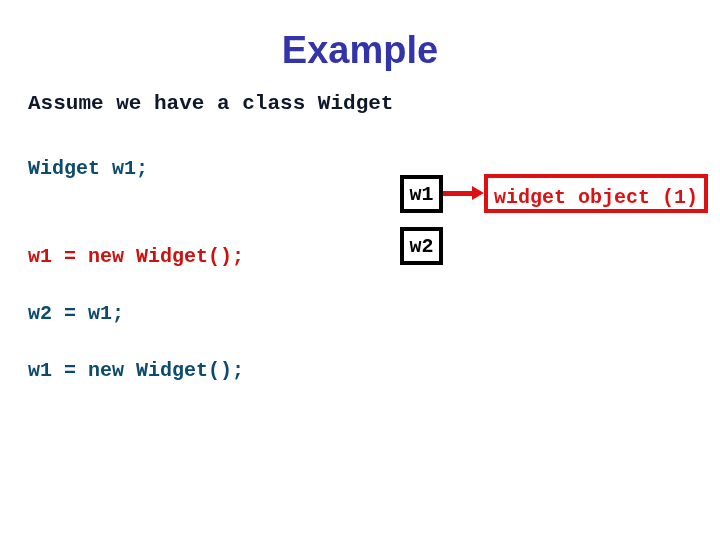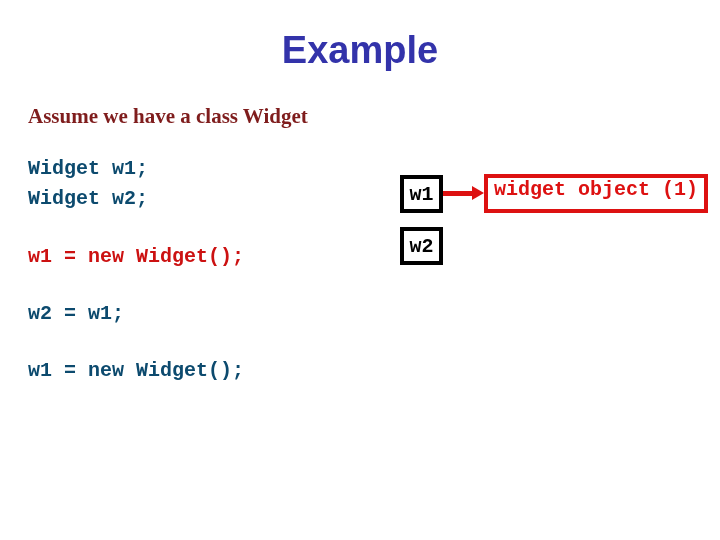--- a/index.html
+++ b/index.html
@@ -19,26 +19,26 @@
     font-family: "Liberation Sans", sans-serif;
     font-weight: bold;
     font-size: 38px;
     line-height: 44px;
     color: #3333AA;
     letter-spacing: 0px;
   }
   .subtitle {
     position: absolute;
     left: 28px;
-    top: 103px;
-    font-family: Liberation Serif, serif;
+    top: 91px;
+    font-family: Liberation Mono, monospace;
     font-weight: bold;
     font-size: 21px;
     line-height: 26px;
-    color: #7f1d1d;
+    color: #0f172a;
   }
   .code-line {
     position: absolute;
     left: 28px;
     font-family: "Liberation Mono", "DejaVu Sans Mono", monospace;
     font-weight: bold;
     font-size: 20px;
     line-height: 24px;
     color: #0c4a6e;
     white-space: pre;
@@ -90,41 +90,40 @@
   }
   .object-box {
     position: absolute;
     left: 484px;
     top: 174px;
     width: 224px;
     height: 39px;
     box-sizing: border-box;
     border: 4px solid #DD1111;
     display: flex;
-    align-items: flex-start;
+    align-items: flex-end;
     justify-content: center;
     font-family: "Liberation Mono", "DejaVu Sans Mono", monospace;
     font-weight: bold;
     font-size: 20px;
     color: #DD1111;
     background: #ffffff;
     white-space: pre;
   }
 </style>
 </head>
 <body>
 
 <div class="slide">
 
   <div class="slide-title">Example</div>
 
   <div class="subtitle">Assume we have a class Widget</div>
 
   <div class="code-line cl-0">Widget w1;</div>
-  <div class="code-line cl-1">Widget w2;</div>
   <div class="code-line red cl-2">w1 = new Widget();</div>
   <div class="code-line cl-3">w2 = w1;</div>
   <div class="code-line cl-4">w1 = new Widget();</div>
 
   <div>
 
     <div class="var-box w1">
       <span>w1</span>
     </div>
 

